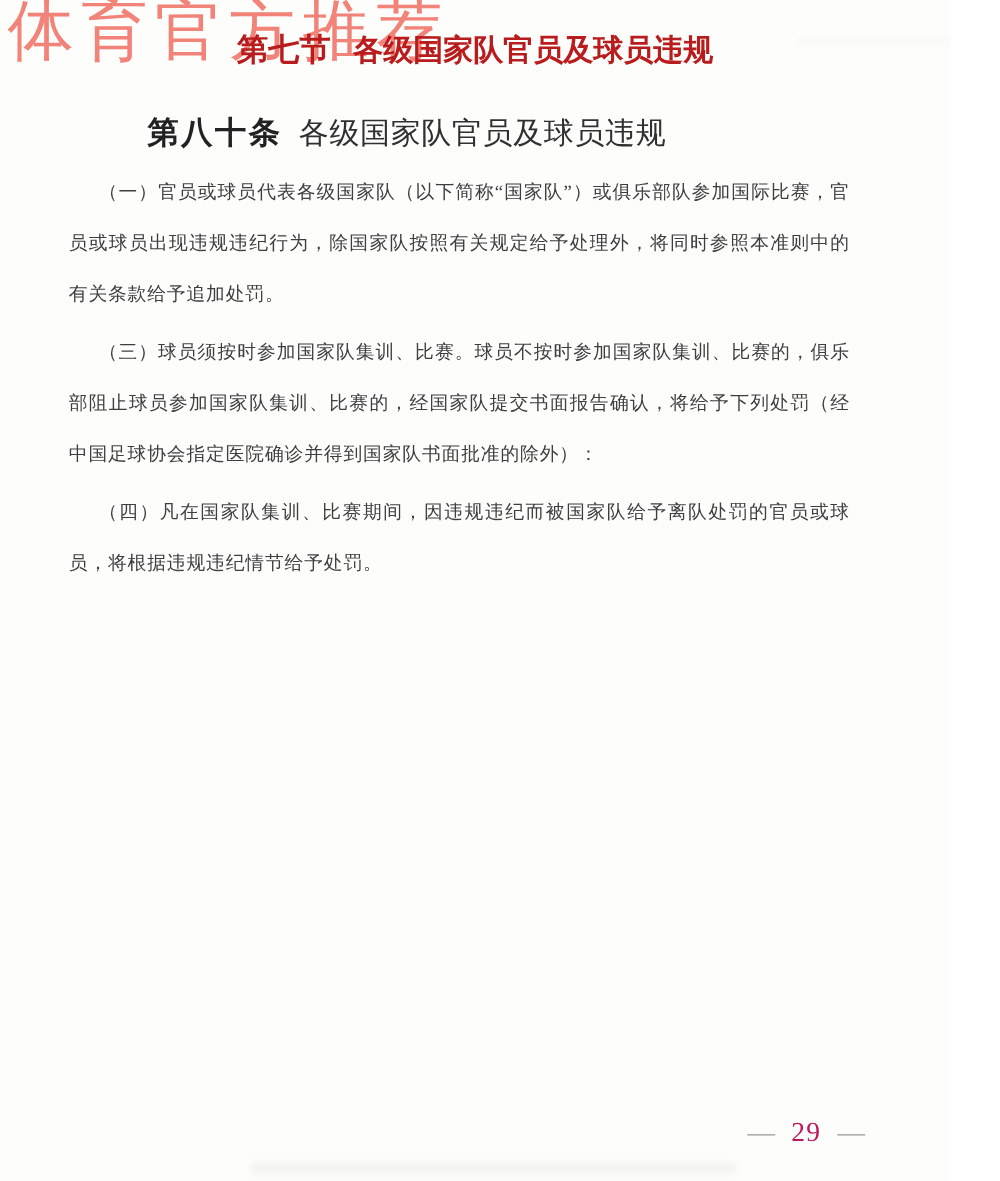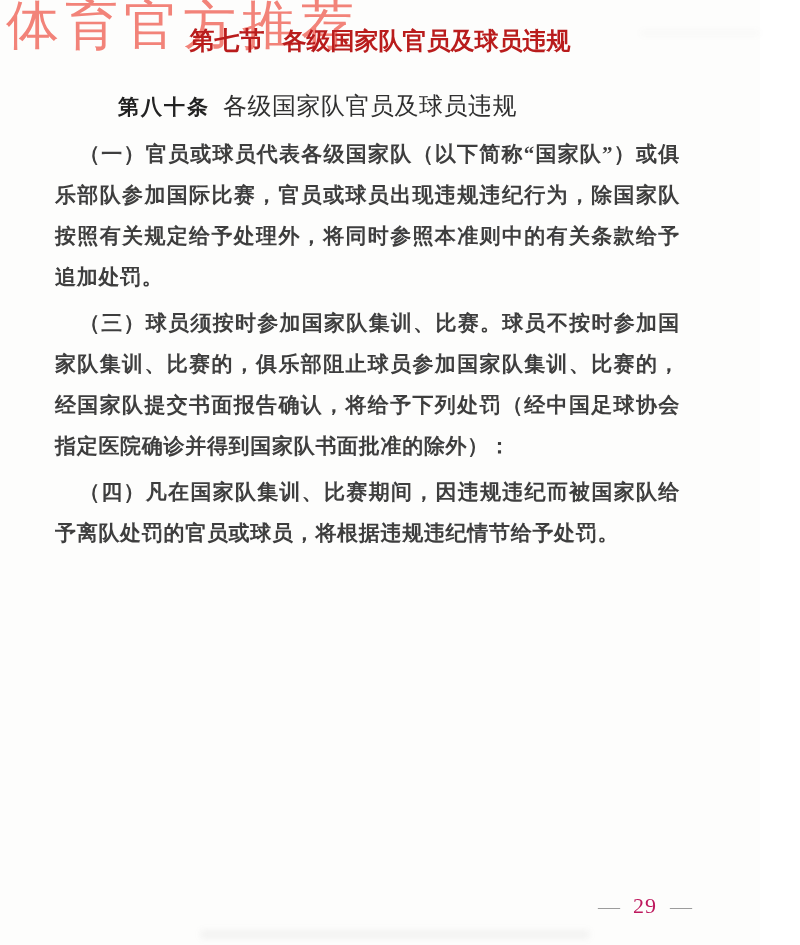--- a/index.html
+++ b/index.html
@@ -54,46 +54,45 @@
   .article-heading {
     margin-top: 30px;
     padding-left: 118px;
     display: flex;
     align-items: baseline;
     gap: 13px;
     line-height: 34px;
     color: #282828;
   }
   .article-heading .article-num {
-    font-size: 21px;
+    font-size: 25px;
     font-weight: 800;
     letter-spacing: 2px;
     font-family: "Liberation Sans", "DejaVu Sans", sans-serif;
     color: #222222;
   }
   .article-heading .article-title {
     font-size: 24px;
     font-weight: 500;
     letter-spacing: 0.5px;
     color: #303030;
   }
   .body-text {
     margin-top: 10px;
     padding: 0 80px 0 55px;
   }
   .body-text p {
     margin: 0 0 5px 0;
-    font-size: 21px;
+    font-size: 15px;
     line-height: 41px;
     letter-spacing: 0.7px;
     text-indent: 24px;
     text-align: justify;
     text-justify: inter-character;
     color: #3e3e3e;
-    font-weight: bold;
   }
   .page-number {
     position: absolute;
     top: 892px;
     left: 598px;
     z-index: 2;
     display: flex;
     align-items: center;
     gap: 13px;
     font-size: 22px;

